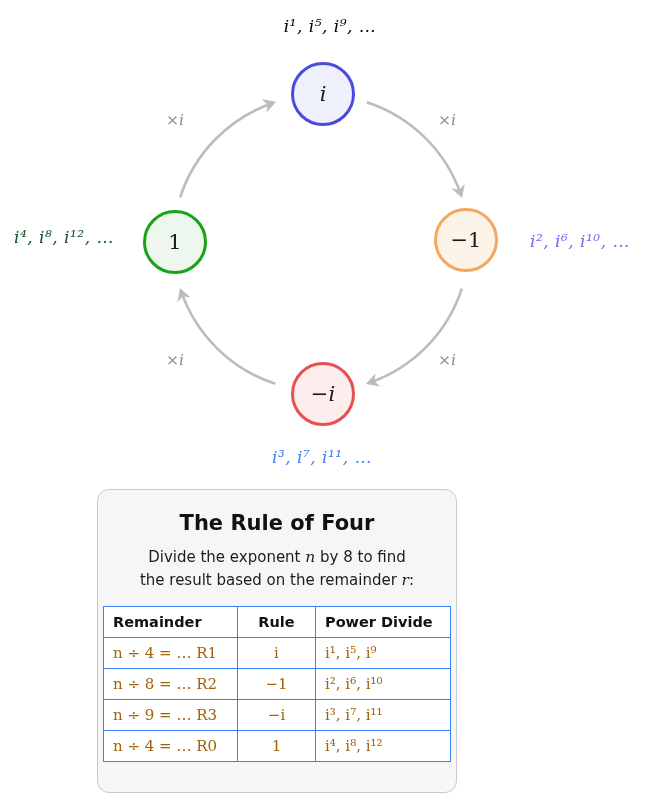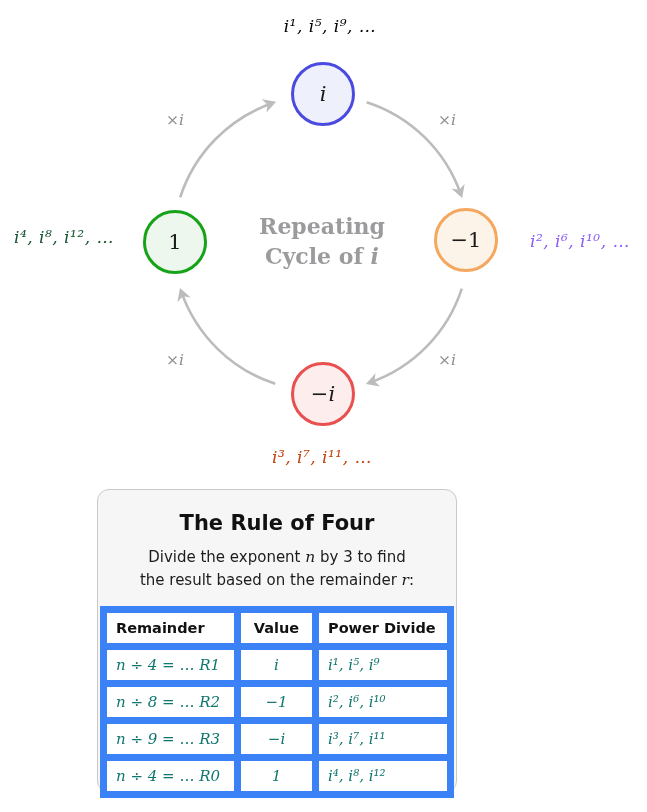--- a/index.html
+++ b/index.html
@@ -36,21 +36,21 @@
     position: absolute;
     transform: translate(-50%, -50%);
     white-space: nowrap;
     font-family: "DejaVu Serif", serif;
     font-style: italic;
     font-size: 17px;
     letter-spacing: 0.5px;
   }
   .label-top    { left: 330px; top:  26px; color: #000000; }
   .label-right  { left: 552px; top: 241px; color: #8b5cf6; margin-left: 28px; }
-  .label-bottom { left: 322px; top: 457px; color: #c2410c; }
+  .label-bottom { left: 322px; top: 457px; color: #3b82f6; }
   .label-left   { left:  64px; top: 237px; color: #14532d; }
 
   .times-label {
     position: absolute;
     transform: translate(-50%, -50%);
     font-family: "DejaVu Serif", serif;
     font-style: italic;
     font-size: 15.5px;
     color: #8e8e8e;
     white-space: nowrap;
@@ -103,28 +103,28 @@
     font-style: italic;
     font-size: 15.5px;
   }
 
   table.rule-table {
     margin: 13px auto 0 auto;
     border-collapse: collapse;
     background: #ffffff;
   }
   .rule-table th, .rule-table td {
-    border: 7px solid #3b82f6;
+    border: 1px solid #3b82f6;
     height: 30px;
     padding: 0 0 0 9px;
     text-align: left;
     vertical-align: middle;
   }
   .rule-table th { font-family: "DejaVu Sans", sans-serif; font-size: 14.5px; font-weight: bold; color: #111; }
-  .rule-table td { font-family: "DejaVu Serif", serif; font-style: italic; font-size: 15px; color: #0f766e; }
+  .rule-table td { font-family: "DejaVu Serif", serif; font-size: 15px; color: #a16207; }
   .col-remainder { width: 134px; }
   .col-value     { width: 78px;  }
   .col-powers    { width: 135px; }
   .cell-center   { text-align: center !important; padding: 0 !important; }
 </style>
 </head>
 <body>
 
 <div class="stage">
 
@@ -135,24 +135,20 @@
         <marker id="ah" viewBox="0 0 10 10" markerWidth="14" markerHeight="14" refX="6.5" refY="5" orient="auto" markerUnits="userSpaceOnUse">
           <path d="M0,0 L9,5 L0,10 L2.6,5 Z" fill="#bcbcbc"></path>
         </marker>
       </defs>
       <path d="M180.2,197.3 A148,148 0 0 1 272.8,103.0" fill="none" stroke="#bcbcbc" stroke-width="2.6" marker-end="url(#ah)"></path>
       <path d="M366.7,102.2 A148,148 0 0 1 461.0,194.8" fill="none" stroke="#bcbcbc" stroke-width="2.6" marker-end="url(#ah)"></path>
       <path d="M461.8,288.7 A148,148 0 0 1 369.2,382.9" fill="none" stroke="#bcbcbc" stroke-width="2.6" marker-end="url(#ah)"></path>
       <path d="M275.3,383.8 A148,148 0 0 1 181.1,291.2" fill="none" stroke="#bcbcbc" stroke-width="2.6" marker-end="url(#ah)"></path>
     </svg>
 
-    <div class="center-text">
-      <div>Repeating</div>
-      <div><span>Cycle of </span><span class="var">i</span></div>
-    </div>
 
     <div class="node node-top">
       <span>i</span>
     </div>
     <div class="node node-right">
       <span>−1</span>
     </div>
     <div class="node node-bottom">
       <span>−i</span>
     </div>
@@ -168,34 +164,34 @@
     <span class="times-label times-ul">×i</span>
     <span class="times-label times-ur">×i</span>
     <span class="times-label times-ll">×i</span>
     <span class="times-label times-lr">×i</span>
   </div>
 
   <div class="panel">
     <div class="panel-title">The Rule of Four</div>
 
     <div class="panel-subtitle">
-      <div><span>Divide the exponent </span><span class="var">n</span><span> by 3 to find</span></div>
+      <div><span>Divide the exponent </span><span class="var">n</span><span> by 8 to find</span></div>
       <div><span>the result based on the remainder </span><span class="var">r</span><span>:</span></div>
     </div>
 
     <table class="rule-table">
       <colgroup>
         <col class="col-remainder">
           <col class="col-value">
           <col class="col-powers">
       </colgroup>
       <thead>
         <tr>
           <th>Remainder</th>
-          <th class="cell-center">Value</th>
+          <th class="cell-center">Rule</th>
           <th>Power Divide</th>
         </tr>
       </thead>
       <tbody>
         <tr>
           <td>n ÷ 4 = … R1</td>
           <td class="cell-center">i</td>
           <td>i¹, i⁵, i⁹</td>
         </tr>
         <tr>

